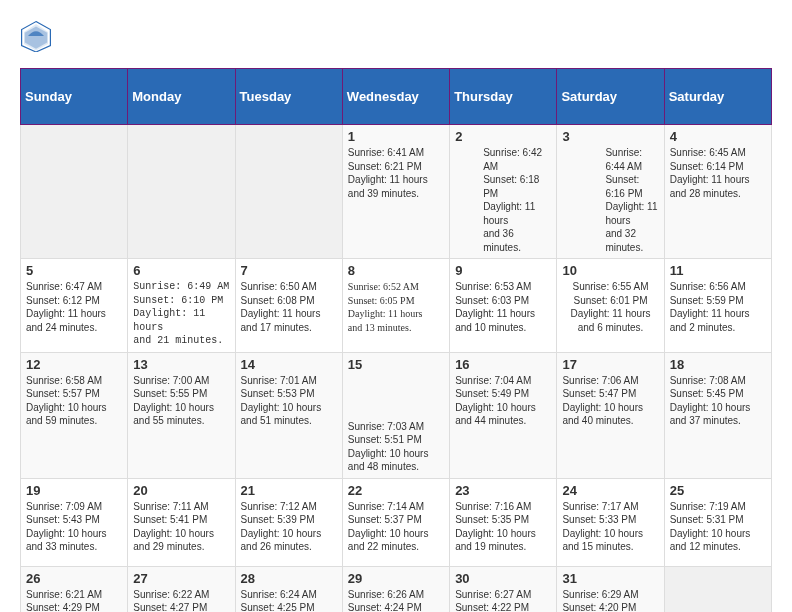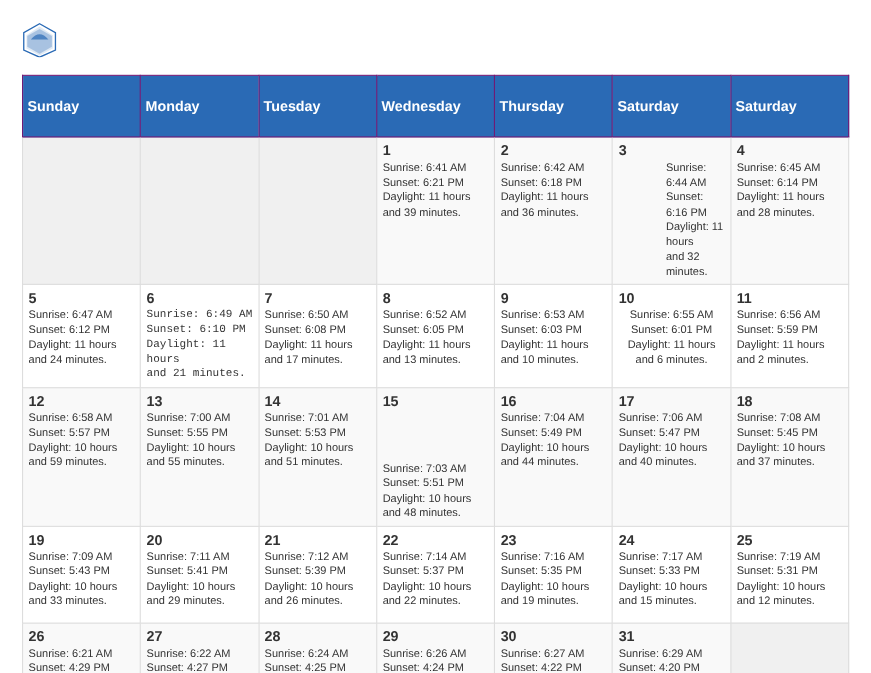--- a/index.html
+++ b/index.html
@@ -138,21 +138,21 @@
         <td class="empty"></td>
         <td>
           <span class="day-num">1</span>
           <div class="day-info" style="white-space: pre-line;">Sunrise: 6:41 AM
 Sunset: 6:21 PM
 Daylight: 11 hours
 and 39 minutes.</div>
         </td>
         <td>
           <span class="day-num">2</span>
-          <div class="day-info" style="white-space: pre-line;">Sunrise: 6:42 AM
+          <div class="day-info" style="white-space: pre-line; margin-left: 28px;">Sunrise: 6:42 AM
 Sunset: 6:18 PM
 Daylight: 11 hours
 and 36 minutes.</div>
         </td>
         <td>
           <span class="day-num">3</span>
           <div class="day-info" style="white-space: pre-line; margin-left: 43px;">Sunrise: 6:44 AM
 Sunset: 6:16 PM
 Daylight: 11 hours
 and 32 minutes.</div>
@@ -182,21 +182,21 @@
         </td>
         <td>
           <span class="day-num">7</span>
           <div class="day-info" style="white-space: pre-line;">Sunrise: 6:50 AM
 Sunset: 6:08 PM
 Daylight: 11 hours
 and 17 minutes.</div>
         </td>
         <td>
           <span class="day-num">8</span>
-          <div class="day-info" style="white-space: pre-line;">Sunrise: 6:52 AM
+          <div class="day-info" style="white-space: pre-line; font-family: Liberation Serif, serif;">Sunrise: 6:52 AM
 Sunset: 6:05 PM
 Daylight: 11 hours
 and 13 minutes.</div>
         </td>
         <td>
           <span class="day-num">9</span>
           <div class="day-info" style="white-space: pre-line;">Sunrise: 6:53 AM
 Sunset: 6:03 PM
 Daylight: 11 hours
 and 10 minutes.</div>

